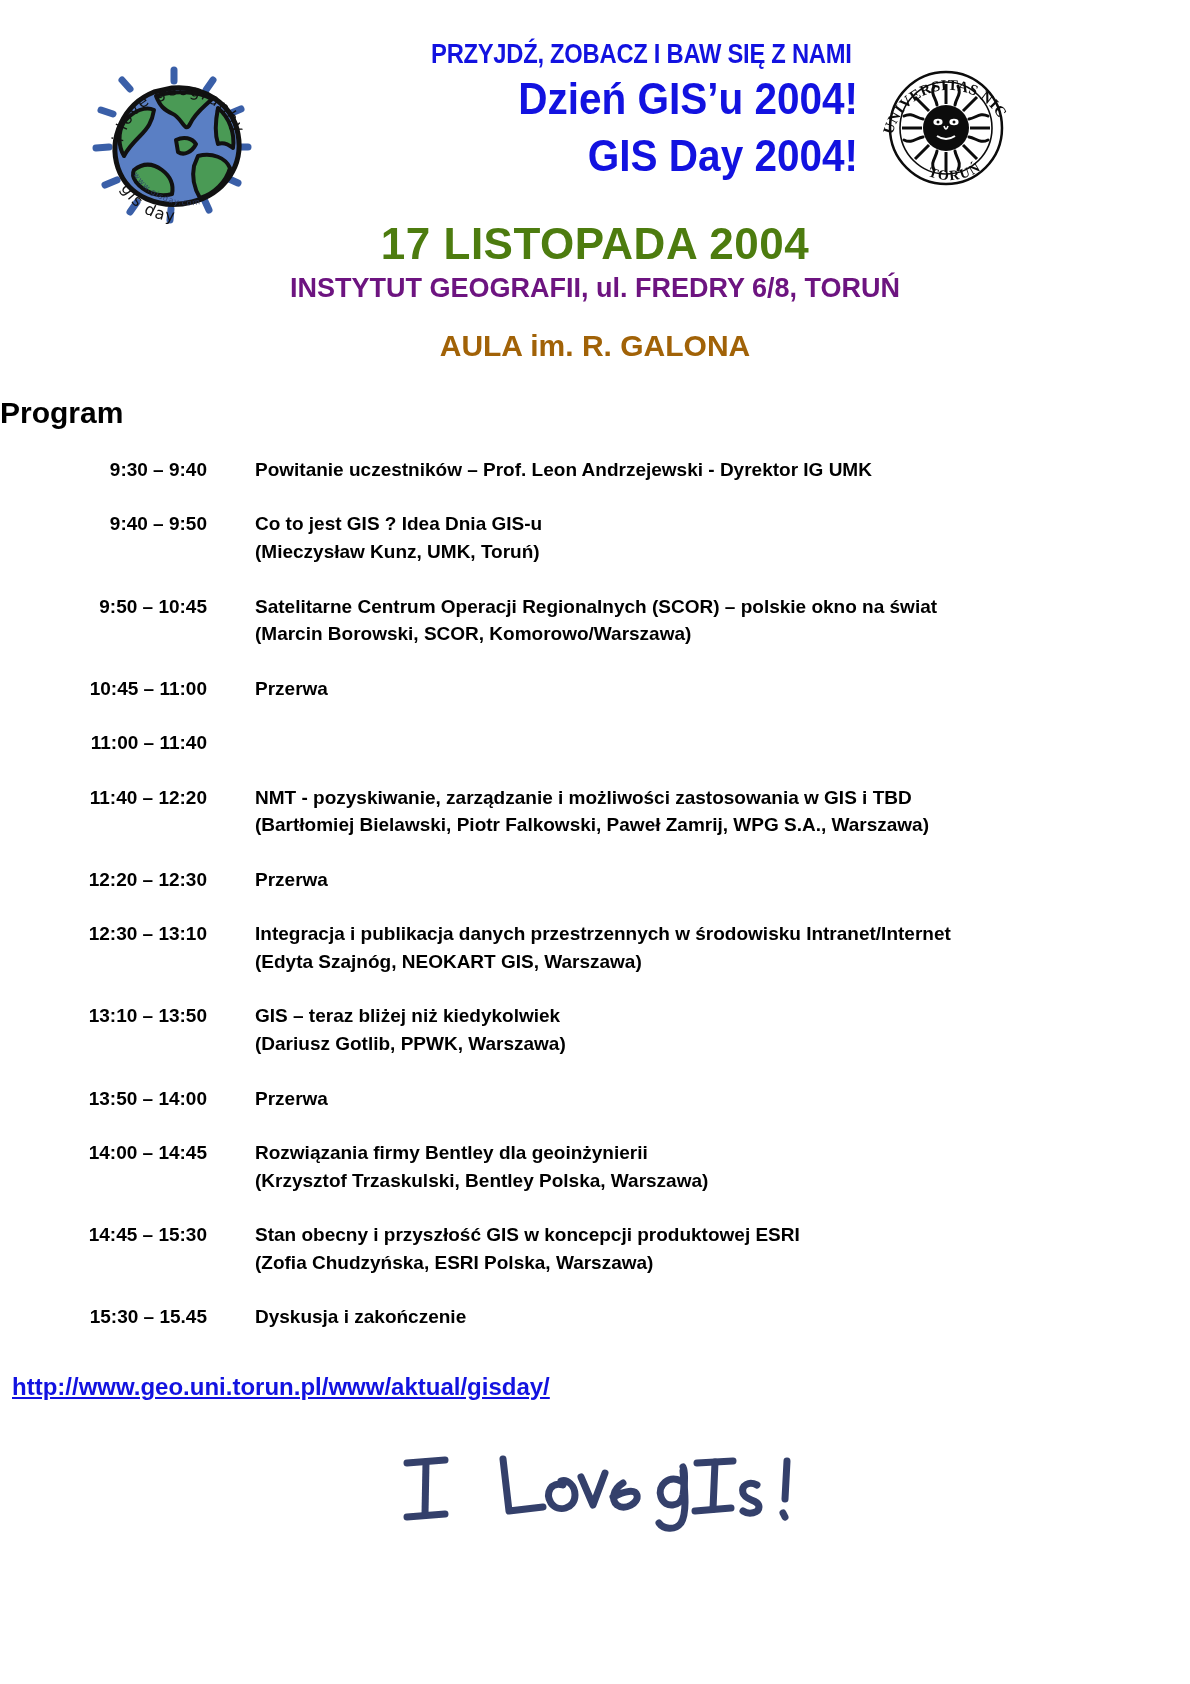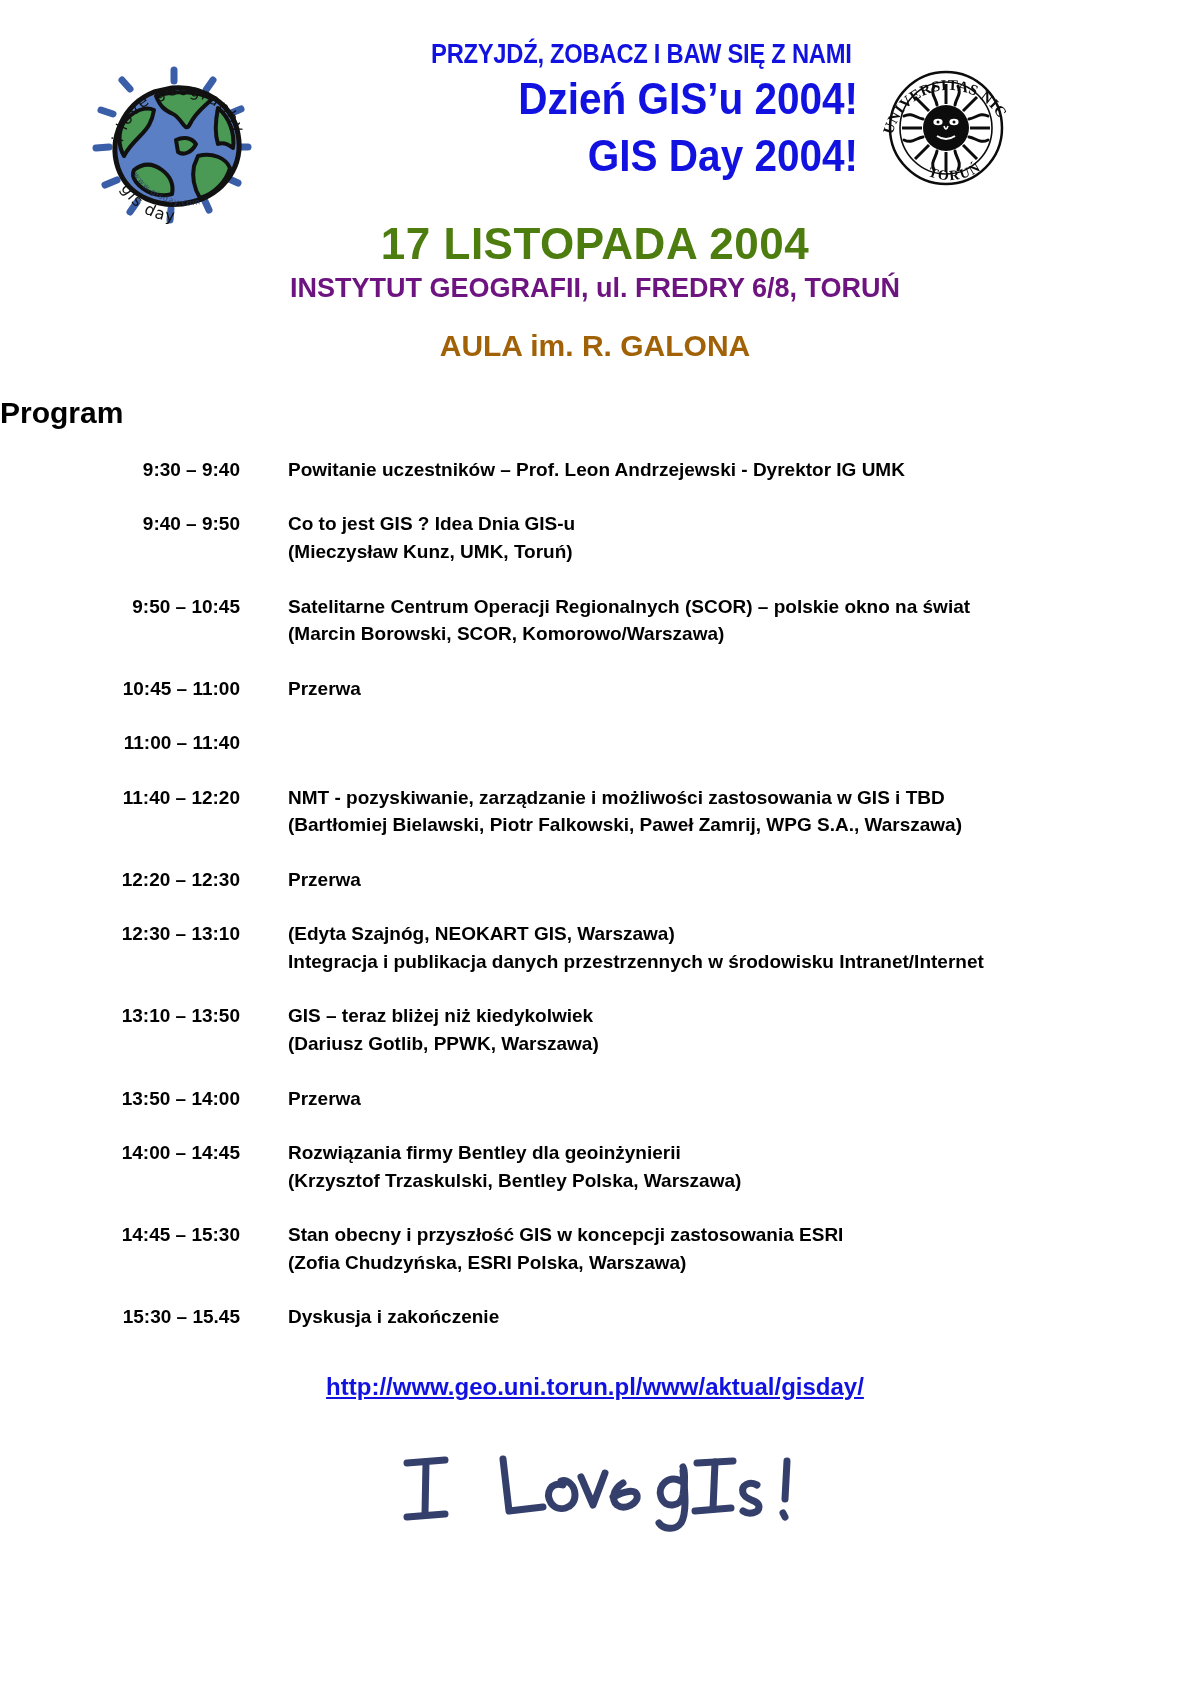--- a/index.html
+++ b/index.html
@@ -114,21 +114,21 @@
     text-align: left;
     font-weight: bold;
     font-size: 30px;
     color: #000000;
     margin-top: 30px;
   }
 
   
   .schedule {
     margin-top: 26px;
-    padding-left: 105px;
+    padding-left: 72px;
     padding-right: 40px;
   }
   .entry {
     display: flex;
     align-items: flex-start;
     margin-bottom: 27px;
   }
   .entry-time {
     width: 135px;
     flex: 0 0 135px;
@@ -141,22 +141,23 @@
   .entry-body {
     margin-left: 48px;
     font-weight: bold;
     font-size: 19px;
     line-height: 1.45;
   }
   .entry-line { white-space: nowrap; }
 
   
   .url-row {
-    text-align: center;
+    text-align: left;
     margin-top: 42px;
+    margin-left: 12px;
   }
   .url-link {
     font-weight: bold;
     font-size: 24px;
     color: #1212e0;
     text-decoration: underline;
     cursor: pointer;
   }
   .handwriting {
     margin-top: 40px;
@@ -330,22 +331,22 @@
     </div>
     <div class="entry">
       <div class="entry-time">12:20 – 12:30</div>
       <div class="entry-body">
         <div class="entry-line">Przerwa</div>
       </div>
     </div>
     <div class="entry">
       <div class="entry-time">12:30 – 13:10</div>
       <div class="entry-body">
+        <div class="entry-line">Integracja i publikacja danych przestrzennych w środowisku Intranet/Internet</div>
         <div class="entry-line">(Edyta Szajnóg, NEOKART GIS, Warszawa)</div>
-        <div class="entry-line">Integracja i publikacja danych przestrzennych w środowisku Intranet/Internet</div>
       </div>
     </div>
     <div class="entry">
       <div class="entry-time">13:10 – 13:50</div>
       <div class="entry-body">
         <div class="entry-line">GIS – teraz bliżej niż kiedykolwiek</div>
         <div class="entry-line">(Dariusz Gotlib, PPWK, Warszawa)</div>
       </div>
     </div>
     <div class="entry">
@@ -357,21 +358,21 @@
     <div class="entry">
       <div class="entry-time">14:00 – 14:45</div>
       <div class="entry-body">
         <div class="entry-line">Rozwiązania firmy Bentley dla geoinżynierii</div>
         <div class="entry-line">(Krzysztof Trzaskulski, Bentley Polska, Warszawa)</div>
       </div>
     </div>
     <div class="entry">
       <div class="entry-time">14:45 – 15:30</div>
       <div class="entry-body">
-        <div class="entry-line">Stan obecny i przyszłość GIS w koncepcji zastosowania ESRI</div>
+        <div class="entry-line">Stan obecny i przyszłość GIS w koncepcji produktowej ESRI</div>
         <div class="entry-line">(Zofia Chudzyńska, ESRI Polska, Warszawa)</div>
       </div>
     </div>
     <div class="entry">
       <div class="entry-time">15:30 – 15.45</div>
       <div class="entry-body">
         <div class="entry-line">Dyskusja i zakończenie</div>
       </div>
     </div>
   </div>

